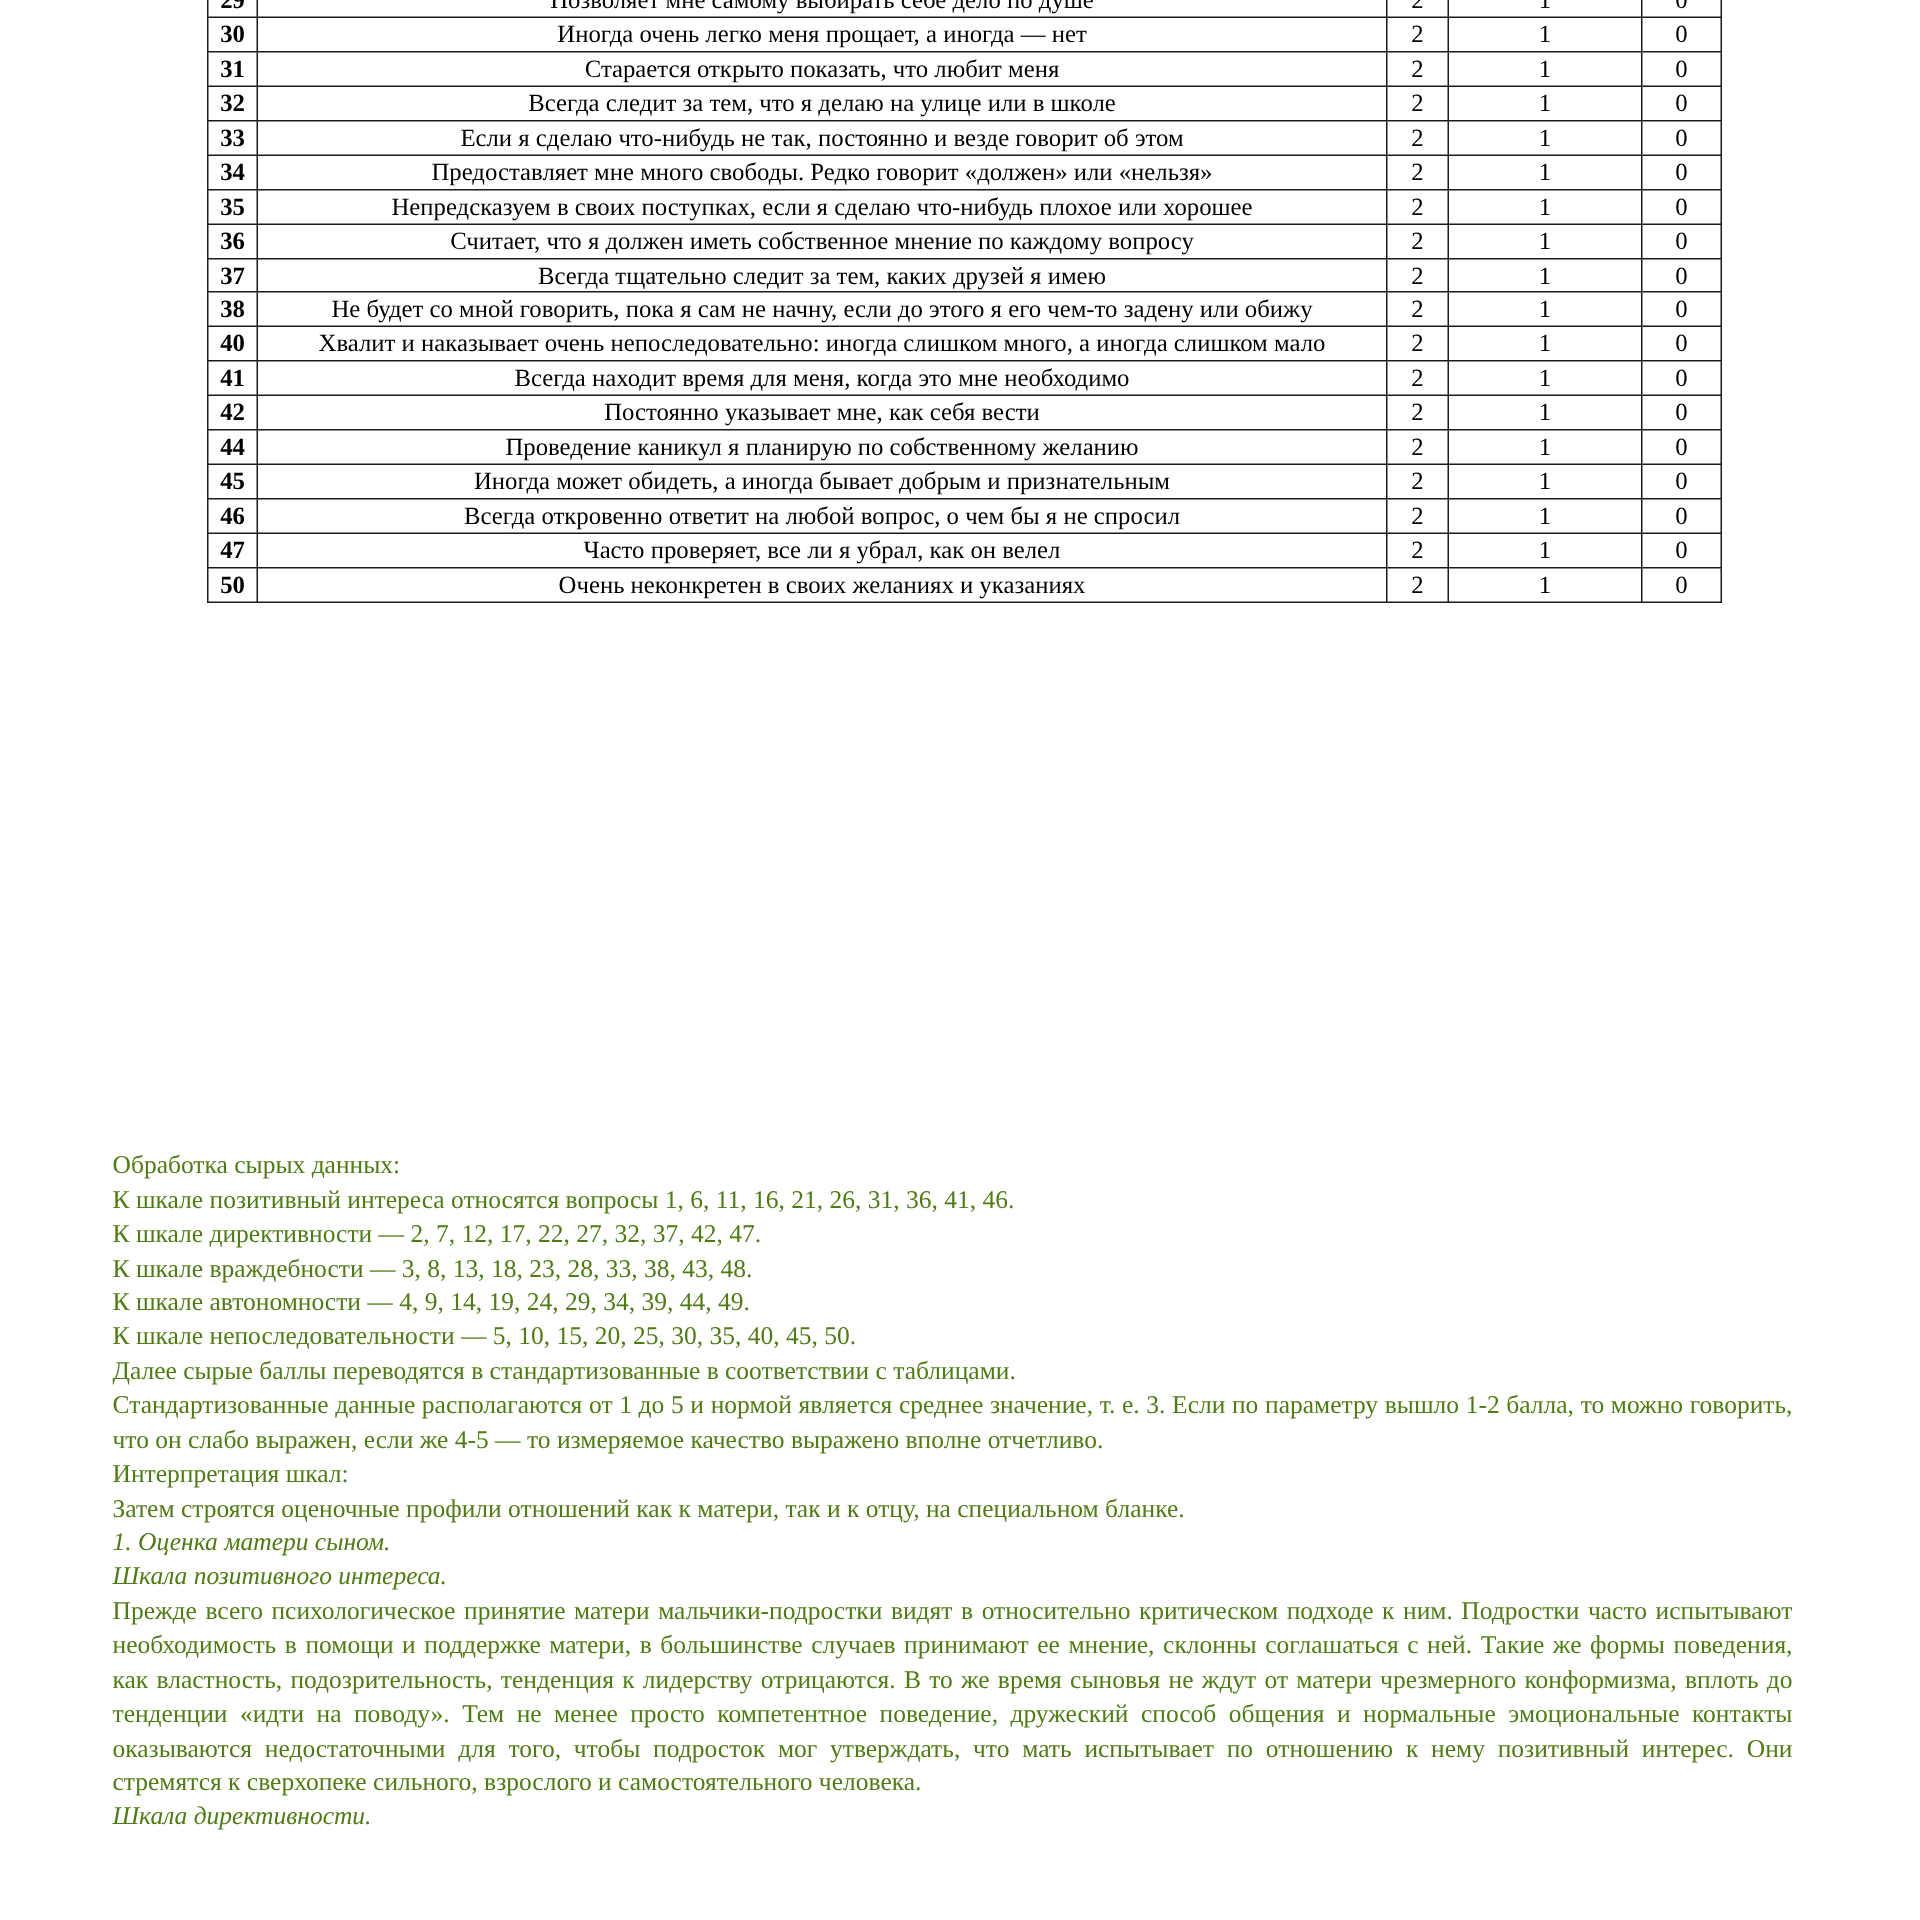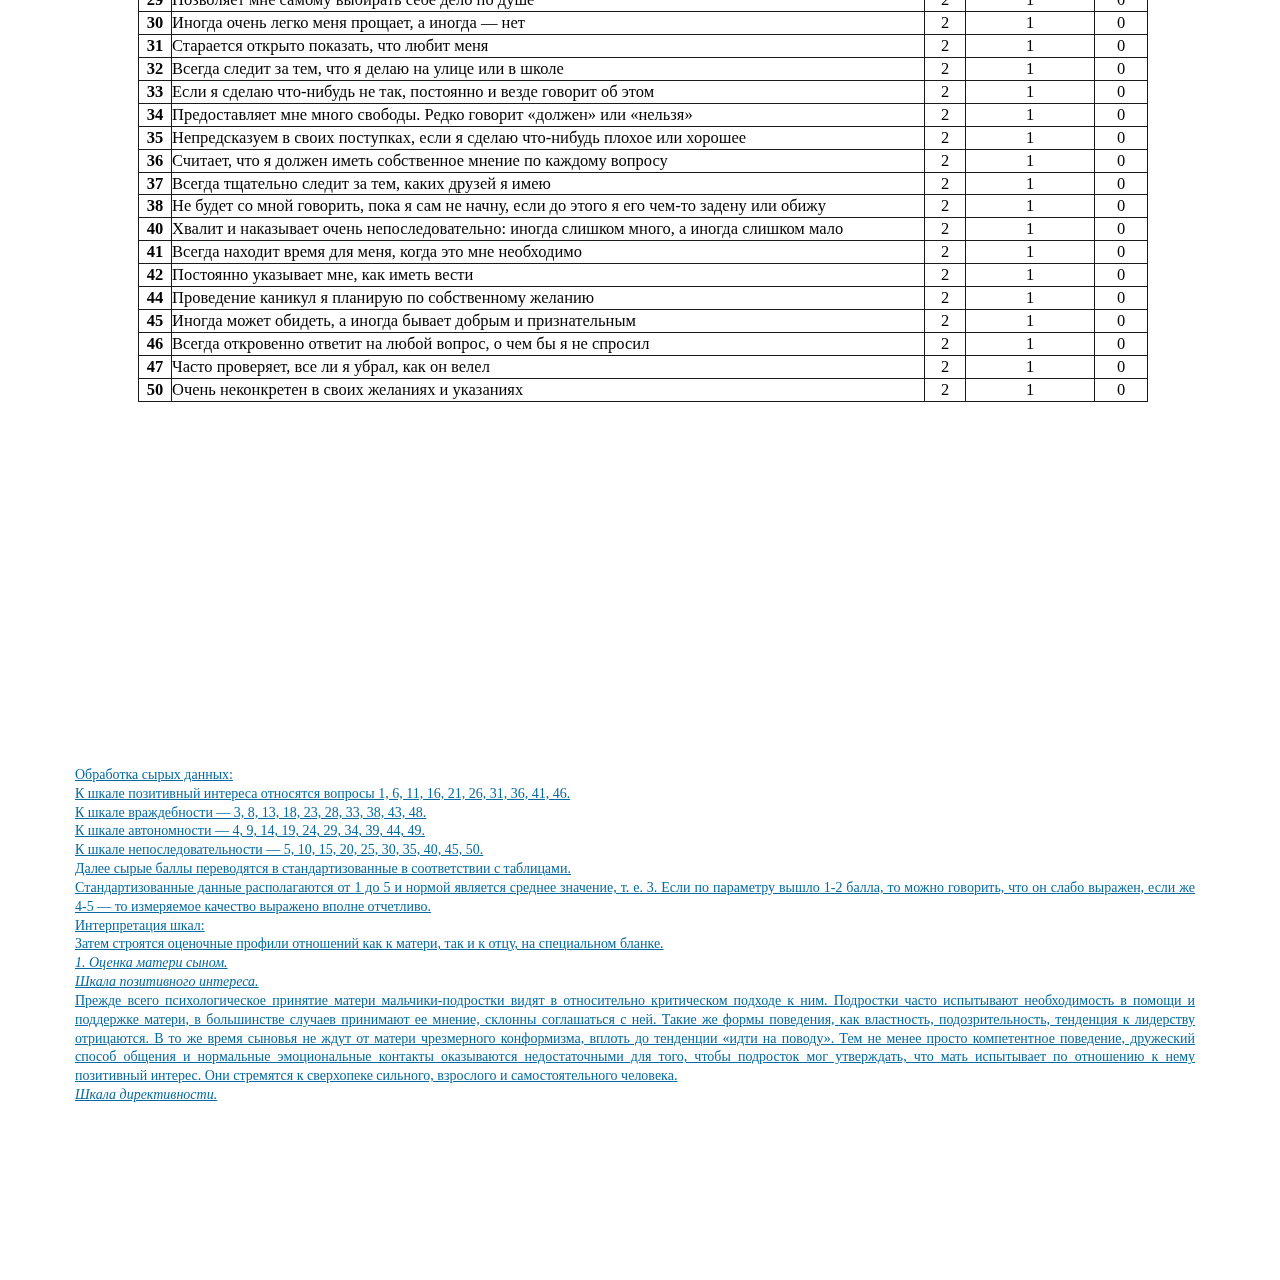--- a/index.html
+++ b/index.html
@@ -47,21 +47,21 @@
   td.col-num {
     width: 32px;
     text-align: center;
     font-weight: bold;
     font-size: 16px;
     padding: 3px 0 4px 0;
     vertical-align: middle;
   }
   td.col-text {
     width: 752px;
-    text-align: left;
+    text-align: center;
     padding: 4px 6px 5px 8px;
   }
   td.col-s2 {
     width: 40px;
     text-align: center;
     padding: 4px 0 5px 0;
   }
   td.col-s1 {
     width: 128px;
     text-align: center;
@@ -75,26 +75,25 @@
 
   
   .body-text {
     position: absolute;
     left: 75px;
     top: 766px;
     width: 1120px;
   }
 
   .para {
-    font-size: 14px;
+    font-size: 17px;
     line-height: 1.345;
     margin: 0;
     text-align: left;
-    color: #0369a1;
-    text-decoration: underline;
+    color: #4d7c0f;
   }
   .para.justify {
     text-align: justify;
     text-justify: inter-word;
   }
   .para.italic {
     font-style: italic;
   }
 </style>
 </head>
@@ -198,21 +197,21 @@
         <tr>
           <td class="col-num">41</td>
           <td class="col-text">Всегда находит время для меня, когда это мне необходимо</td>
           <td class="col-s2">2</td>
           <td class="col-s1">1</td>
           <td class="col-s0">0</td>
         </tr>
 
         <tr>
           <td class="col-num">42</td>
-          <td class="col-text">Постоянно указывает мне, как иметь вести</td>
+          <td class="col-text">Постоянно указывает мне, как себя вести</td>
           <td class="col-s2">2</td>
           <td class="col-s1">1</td>
           <td class="col-s0">0</td>
         </tr>
 
 
         <tr>
           <td class="col-num">44</td>
           <td class="col-text">Проведение каникул я планирую по собственному желанию</td>
           <td class="col-s2">2</td>
@@ -257,20 +256,21 @@
       </tbody>
     </table>
   </div>
 
   <div class="body-text">
 
     <p class="para">Обработка сырых данных:</p>
 
 
     <p class="para">К шкале позитивный интереса относятся вопросы 1, 6, 11, 16, 21, 26, 31, 36, 41, 46.</p>
+    <p class="para">К шкале директивности — 2, 7, 12, 17, 22, 27, 32, 37, 42, 47.</p>
     <p class="para">К шкале враждебности — 3, 8, 13, 18, 23, 28, 33, 38, 43, 48.</p>
     <p class="para">К шкале автономности — 4, 9, 14, 19, 24, 29, 34, 39, 44, 49.</p>
     <p class="para">К шкале непоследовательности — 5, 10, 15, 20, 25, 30, 35, 40, 45, 50.</p>
 
     <p class="para">Далее сырые баллы переводятся в стандартизованные в соответствии с таблицами.</p>
 
     <p class="para justify">Стандартизованные данные располагаются от 1 до 5 и нормой является среднее значение, т. е. 3. Если по параметру вышло 1-2 балла, то можно говорить, что он слабо выражен, если же 4-5 — то измеряемое качество выражено вполне отчетливо.</p>
 
     <p class="para">Интерпретация шкал:</p>
 

